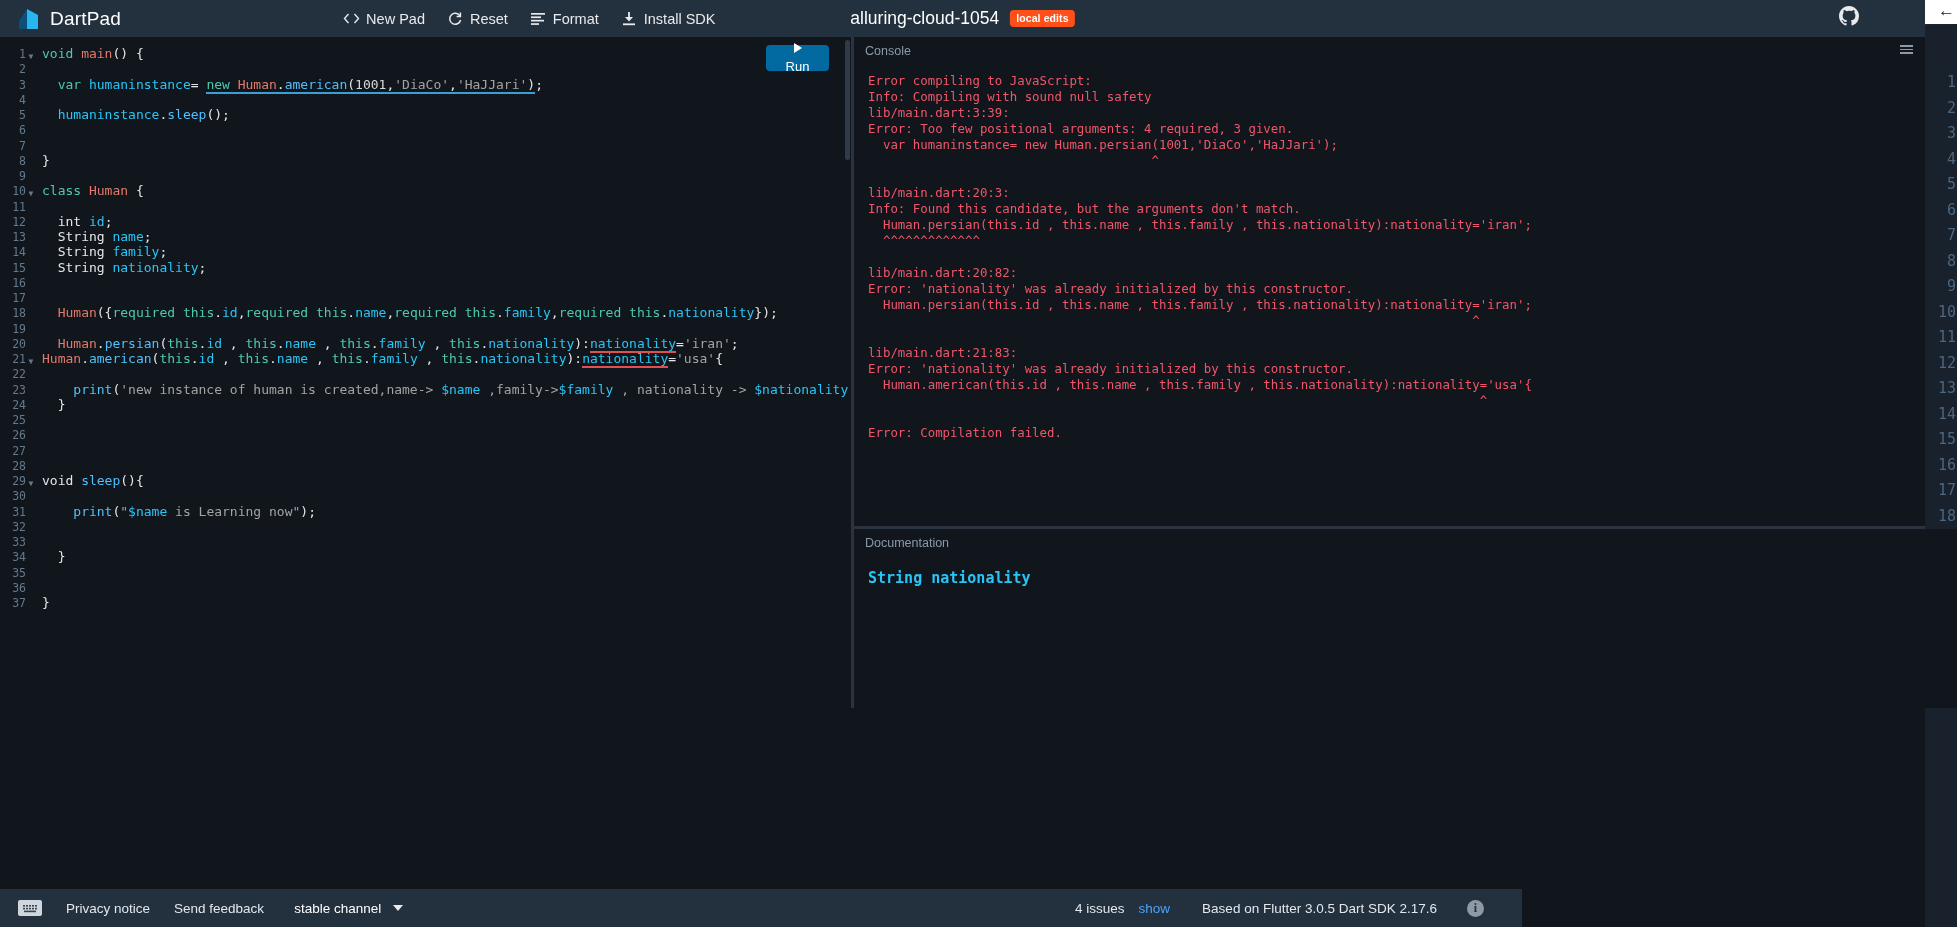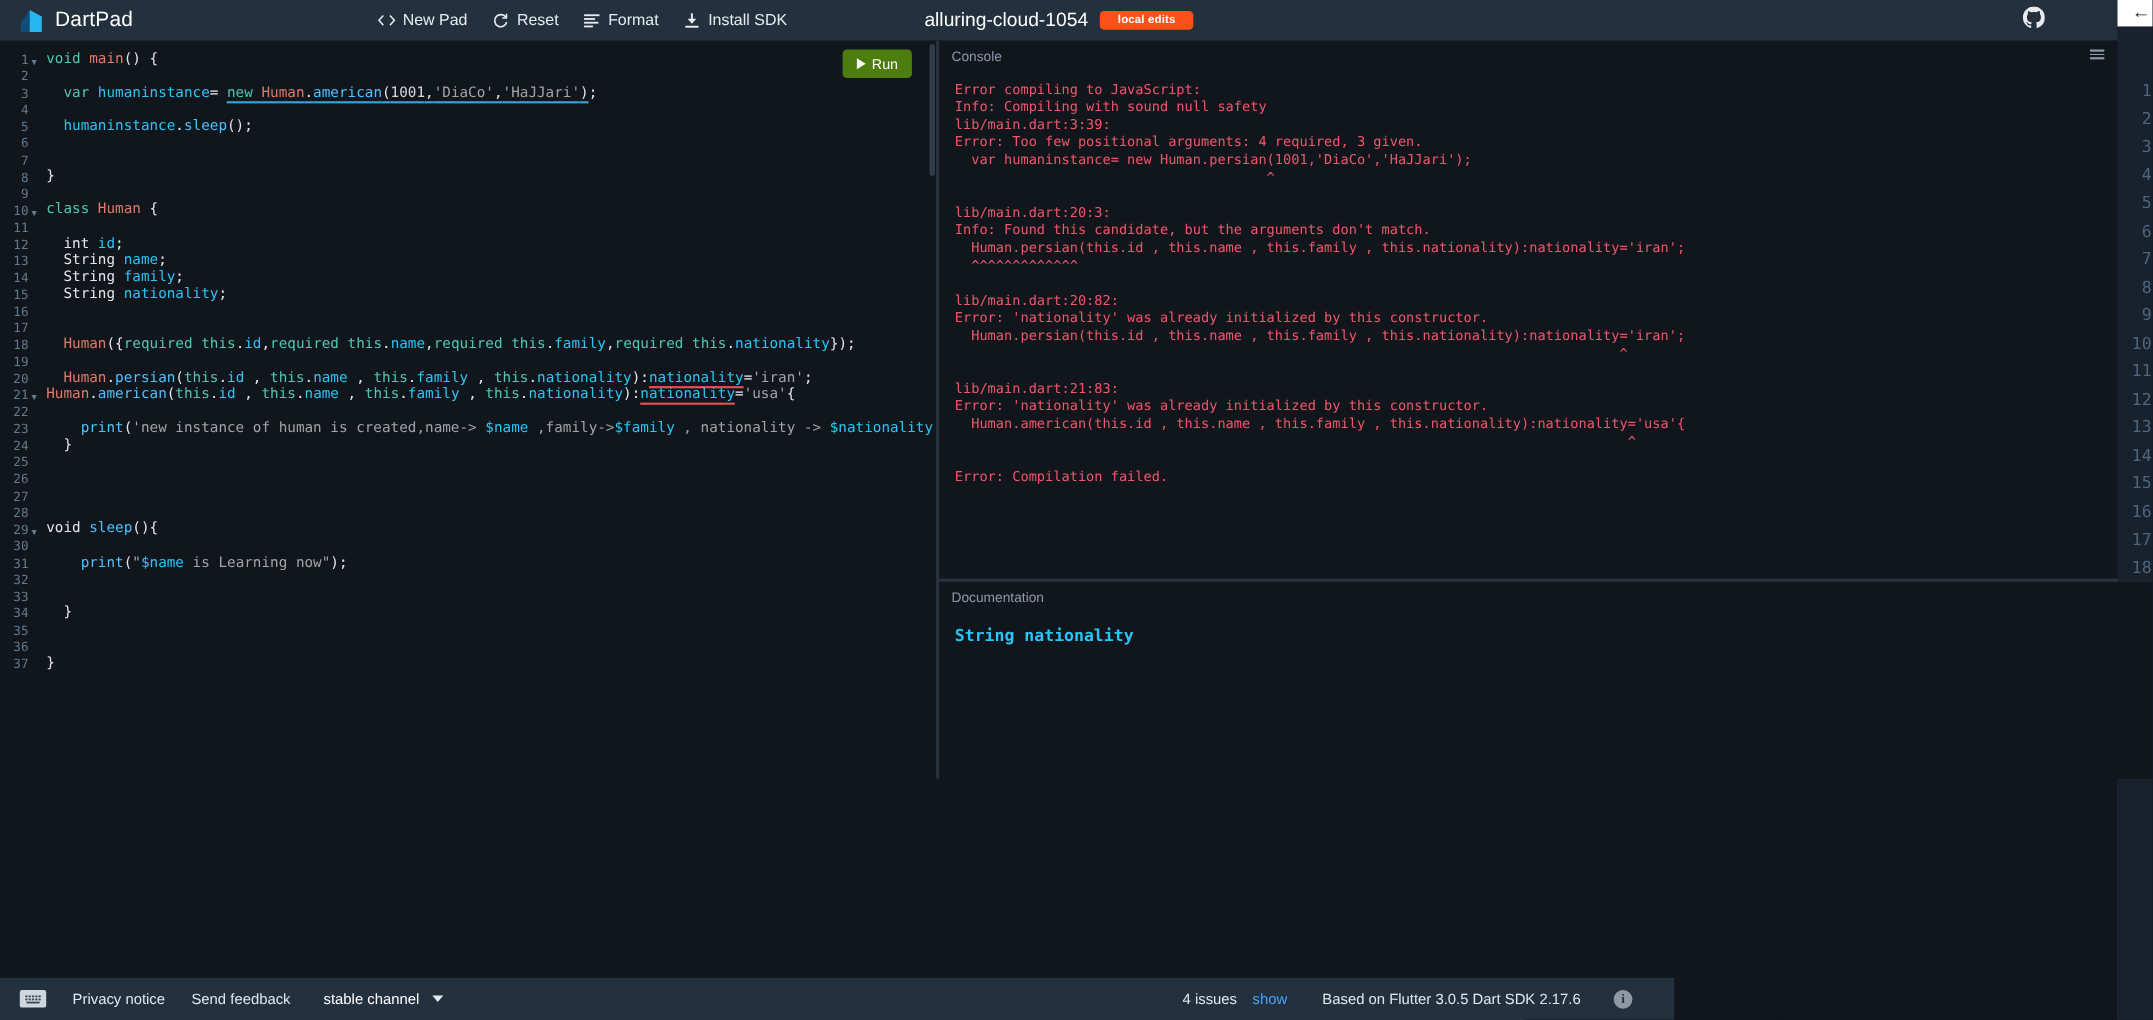--- a/index.html
+++ b/index.html
@@ -36,21 +36,21 @@
     color: #e8eaed; font-size: 14.5px; cursor: pointer;
   }
   .hdr-btn .ic { width: 17px; height: 17px; display: inline-flex; align-items: center; justify-content: center; }
   .hdr-center {
     position: absolute; left: 50%; transform: translateX(-50%);
     display: flex; align-items: center; gap: 11px;
   }
   .pad-name { color: #ffffff; font-size: 17.5px; }
   .badge-local {
     background: #ff501a; color: #fff; font-size: 10.5px;
-    padding: 2px 16px 3px; border-radius: 4px; font-weight: bold;
+    padding: 2px 6px 3px; border-radius: 4px; font-weight: bold;
     letter-spacing: .1px;
   }
   .hdr-right {
     position: absolute; right: 38px;
     display: flex; align-items: center; gap: 22px; flex-direction: column;
   }
   .samples { color: #e8eaed; font-size: 14.5px; display:flex; align-items:center; gap:9px; cursor:pointer;}
   .chev { width: 0; height: 0; border-left: 5px solid transparent; border-right: 5px solid transparent; border-top: 6px solid #e8eaed; }
   .gh { width: 20px; height: 20px; cursor: pointer; }
   .kebab { display: flex; flex-direction: column; gap: 3px; cursor: pointer; padding: 2px;}
@@ -116,25 +116,26 @@
   .num  { color: #d8d8d8; }
   .id   { color: #29c5f6; }         
   .pl   { color: #e6e6e6; }         
   .err-u { border-bottom: 2px solid #e05050; }
   .info-u { border-bottom: 2px solid #3a9fd6; }
 
   
   .run-btn {
     position: absolute; left: 766px; top: 45px;
     width: 63px; height: 26px;
-    background: #4d7c0f; border-radius: 4px;
+    background: #0369a1; border-radius: 4px;
     display: flex; align-items: center; justify-content: center;
     gap: 6px; color: #fff; font-size: 13px; cursor: pointer;
     font-family: "Liberation Sans", sans-serif;
     z-index: 5;
+    flex-direction: column;
   }
   .run-tri {
     width: 0; height: 0; border-top: 5px solid transparent;
     border-bottom: 5px solid transparent; border-left: 8px solid #fff;
   }
 
   
   .vsplit {
     position: absolute; left: 851px; top: 37px;
     width: 3px; height: 671px; background: #2a3441;

